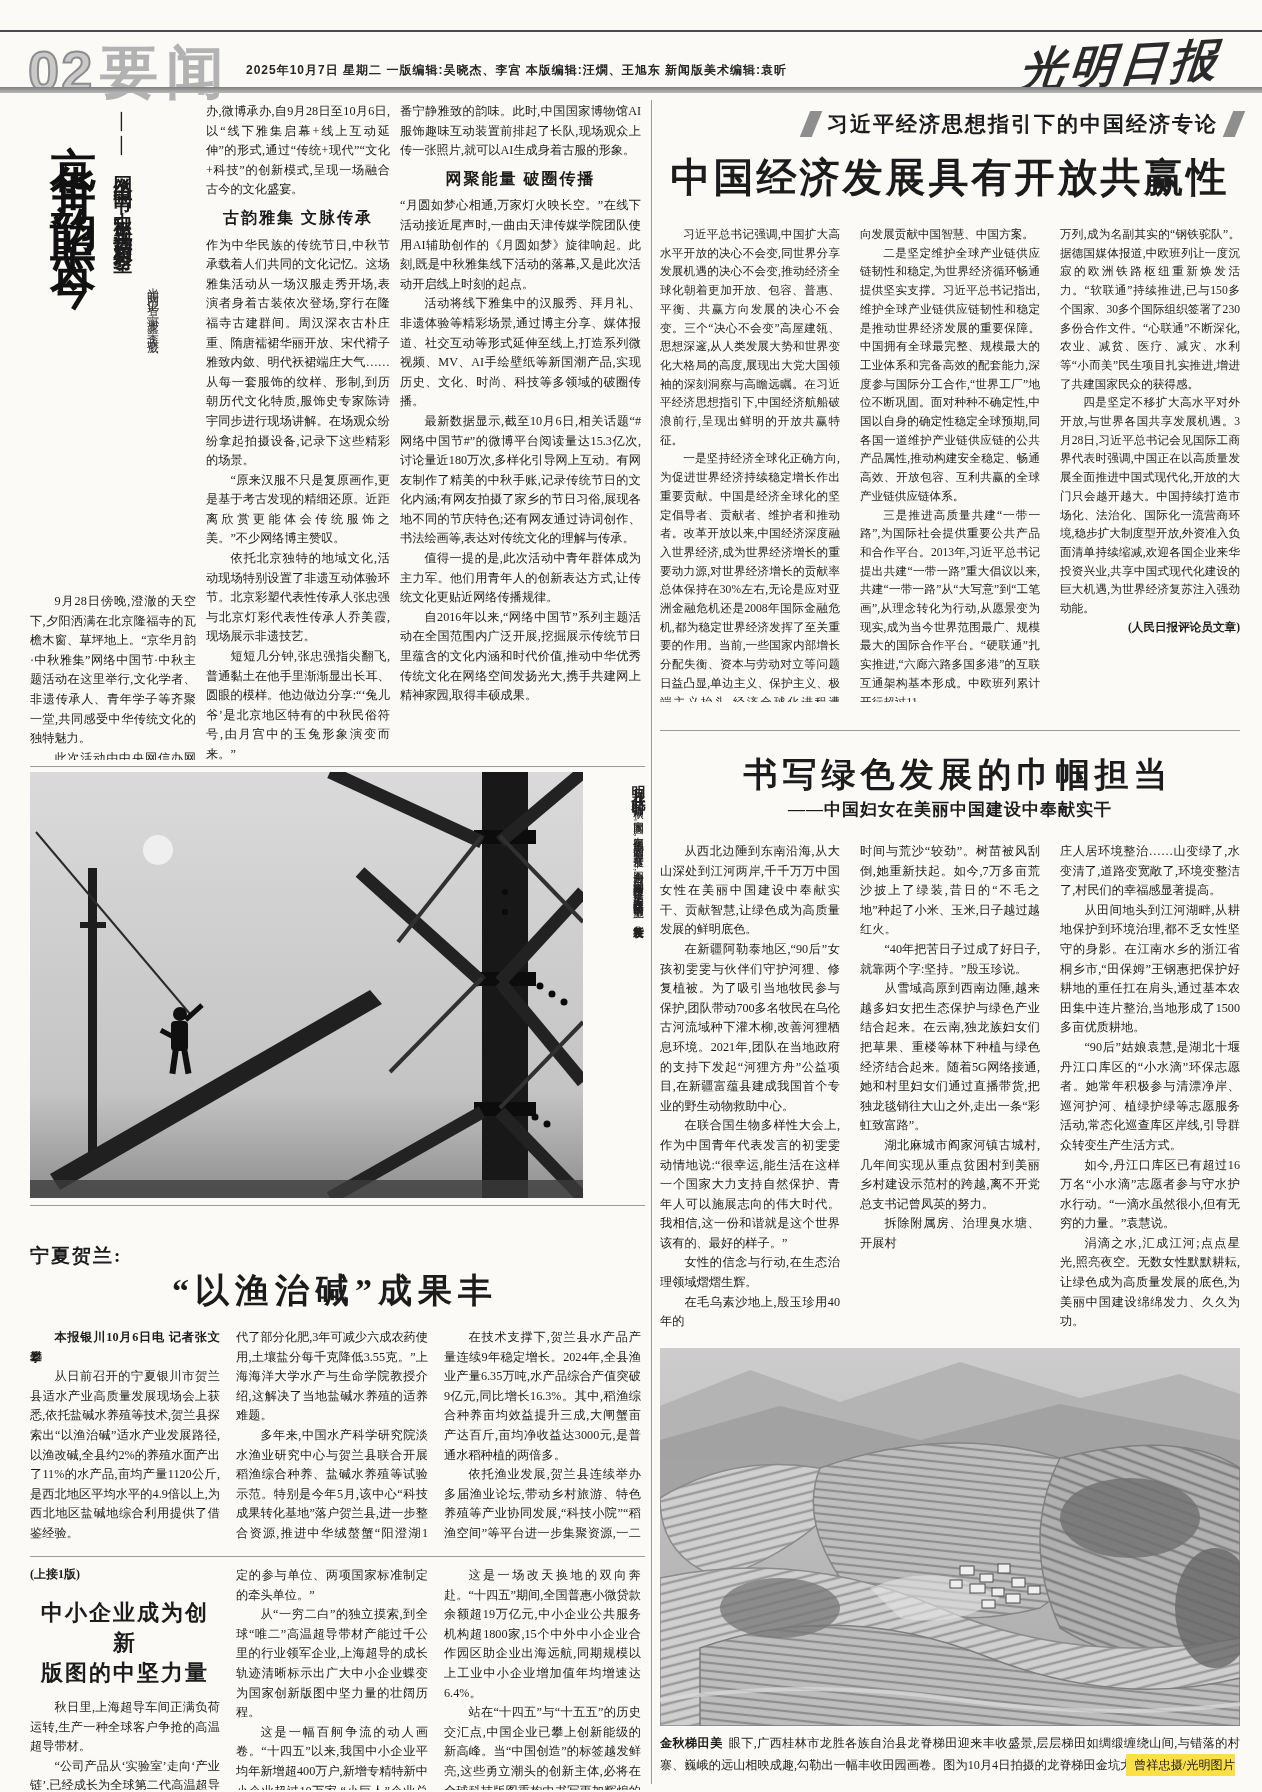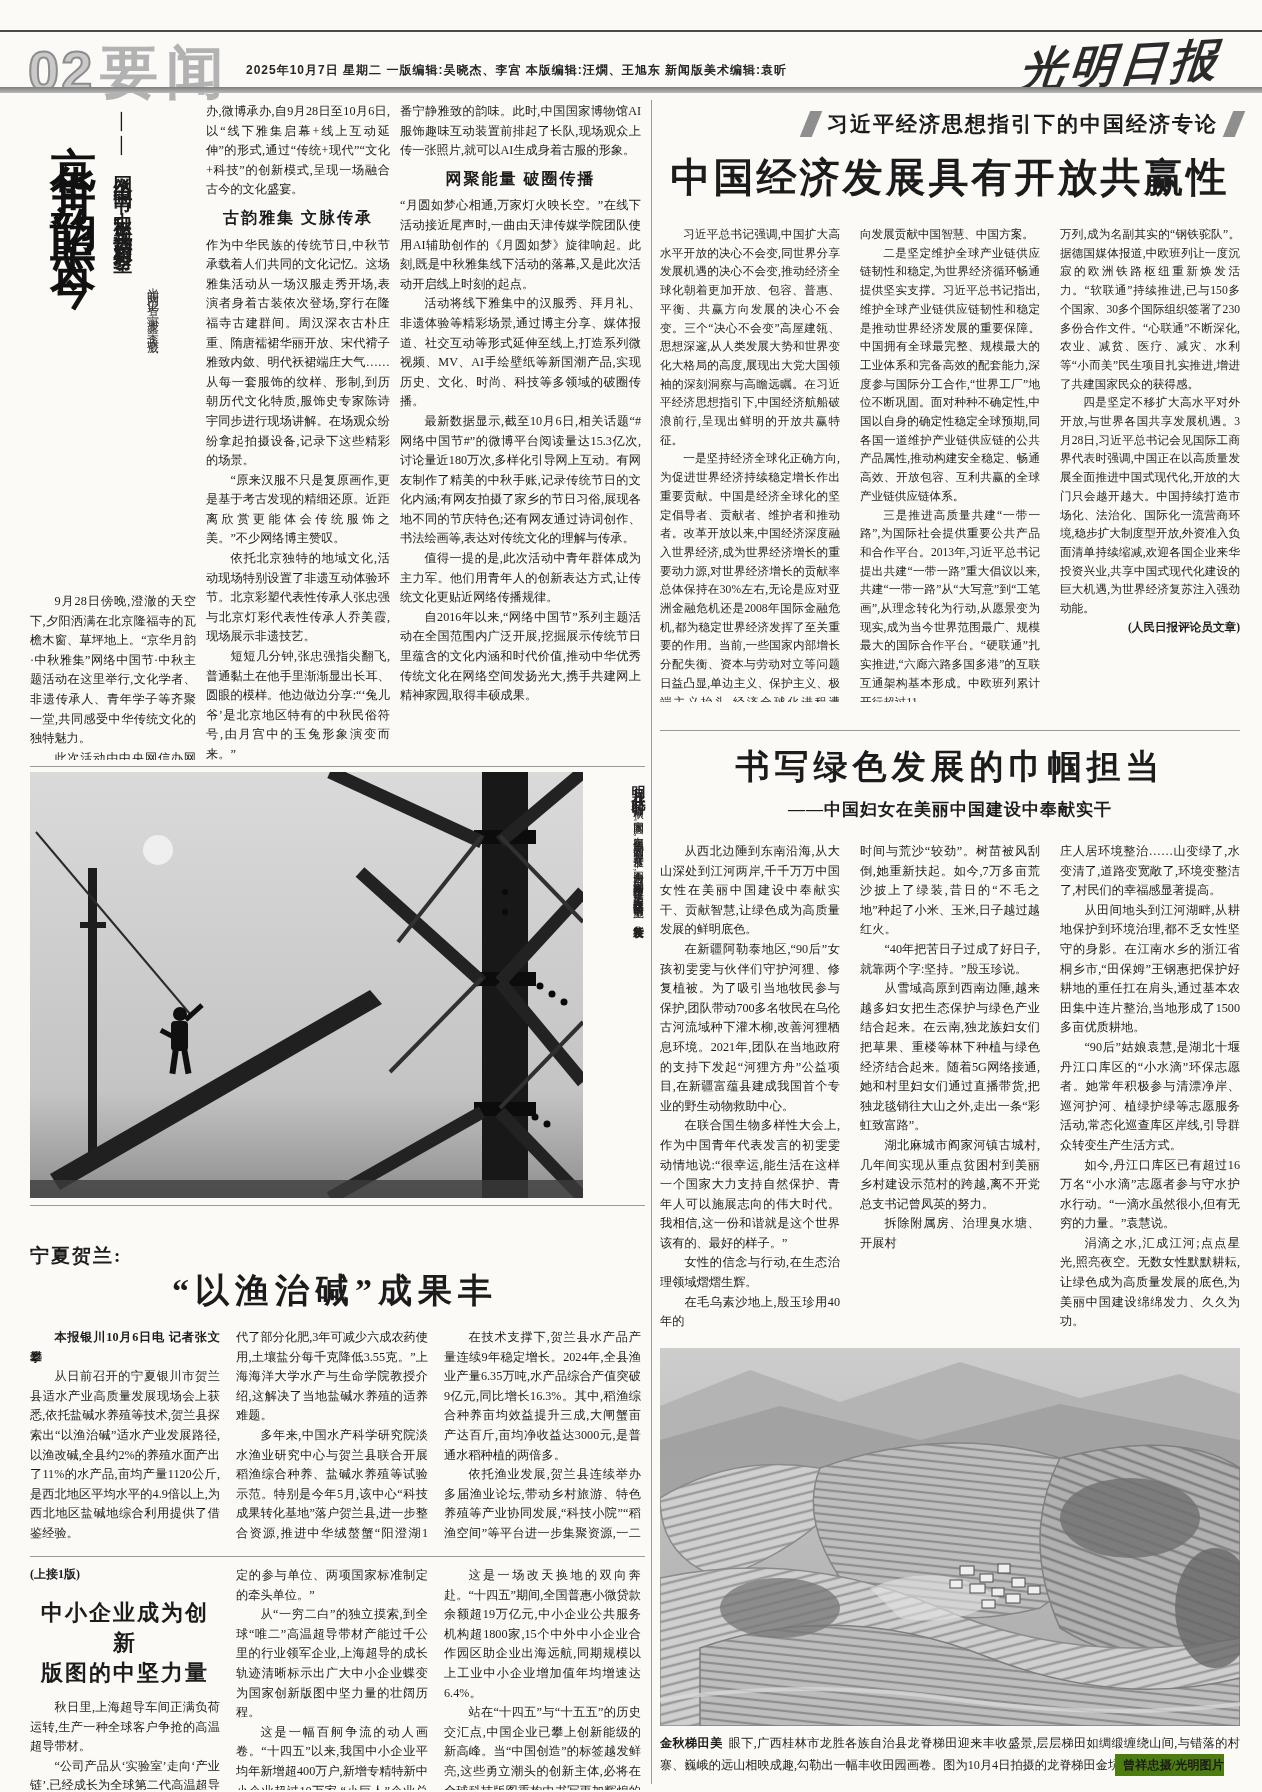--- a/index.html
+++ b/index.html
@@ -61,21 +61,21 @@
 
   
   .women-head{left:660px;top:744px;width:580px;text-align:center;font-size:34px;font-weight:900;letter-spacing:5px;}
   .women-sub{left:660px;top:798px;width:580px;text-align:center;font-size:17px;font-weight:700;letter-spacing:1px;}
 
   
   .terrfig{left:660px;top:1348px;width:580px;height:378px;overflow:hidden;}
   .tcap{left:660px;top:1732px;width:580px;font-size:12.2px;line-height:22px;text-align:justify;position:absolute;}
   .tcap .tcap-text{}
   .tcap .tcap-title{font-weight:900;margin-right:6px;}
-  .tcap .tcap-credit{position:absolute;right:16px;bottom:0;font-weight:700;background:#4d7c0f;padding-left:8px;}
+  .tcap .tcap-credit{position:absolute;right:5px;bottom:0;font-weight:400;background:#fde047;padding-left:8px;}
 </style>
 </head>
 <body>
 
 <div class="page">
 
   <div class="topline"></div>
   <div class="abs pageno">02</div>
   <div class="abs secname">要闻</div>
   <div class="abs dateline">2025年10月7日 星期二  一版编辑:吴晓杰、李宫  本版编辑:汪燗、王旭东  新闻版美术编辑:袁昕</div>
@@ -262,21 +262,21 @@
           <p>万列,成为名副其实的“钢铁驼队”。据德国媒体报道,中欧班列让一度沉寂的欧洲铁路枢纽重新焕发活力。“软联通”持续推进,已与150多个国家、30多个国际组织签署了230多份合作文件。“心联通”不断深化,农业、减贫、医疗、减灾、水利等“小而美”民生项目扎实推进,增进了共建国家民众的获得感。</p>
           <p>四是坚定不移扩大高水平对外开放,与世界各国共享发展机遇。3月28日,习近平总书记会见国际工商界代表时强调,中国正在以高质量发展全面推进中国式现代化,开放的大门只会越开越大。中国持续打造市场化、法治化、国际化一流营商环境,稳步扩大制度型开放,外资准入负面清单持续缩减,欢迎各国企业来华投资兴业,共享中国式现代化建设的巨大机遇,为世界经济复苏注入强劲动能。</p>
         </div>
       <p class="credit">(人民日报评论员文章)</p>
     </div>
   </section>
 
   <div class="hr" style="left:660px;top:730px;width:580px;"></div>
 
   <section>
-    <h1 class="abs women-head" style="margin:0;">书写绿色发展的巾帼担当</h1>
+    <h1 class="abs women-head" style="margin:8px;">书写绿色发展的巾帼担当</h1>
     <div class="abs women-sub">——中国妇女在美丽中国建设中奉献实干</div>
     <div class="col bodytext" style="left:660px;top:842px;width:180px;height:496px;">
         <p>从西北边陲到东南沿海,从大山深处到江河两岸,千千万万中国女性在美丽中国建设中奉献实干、贡献智慧,让绿色成为高质量发展的鲜明底色。</p>
         <p>在新疆阿勒泰地区,“90后”女孩初雯雯与伙伴们守护河狸、修复植被。为了吸引当地牧民参与保护,团队带动700多名牧民在乌伦古河流域种下灌木柳,改善河狸栖息环境。2021年,团队在当地政府的支持下发起“河狸方舟”公益项目,在新疆富蕴县建成我国首个专业的野生动物救助中心。</p>
         <p>在联合国生物多样性大会上,作为中国青年代表发言的初雯雯动情地说:“很幸运,能生活在这样一个国家大力支持自然保护、青年人可以施展志向的伟大时代。我相信,这一份和谐就是这个世界该有的、最好的样子。”</p>
         <p>女性的信念与行动,在生态治理领域熠熠生辉。</p>
         <p>在毛乌素沙地上,殷玉珍用40年的</p>
       </div>
     <div class="col bodytext cont" style="left:860px;top:842px;width:180px;height:496px;">
         <p>时间与荒沙“较劲”。树苗被风刮倒,她重新扶起。如今,7万多亩荒沙披上了绿装,昔日的“不毛之地”种起了小米、玉米,日子越过越红火。</p>

